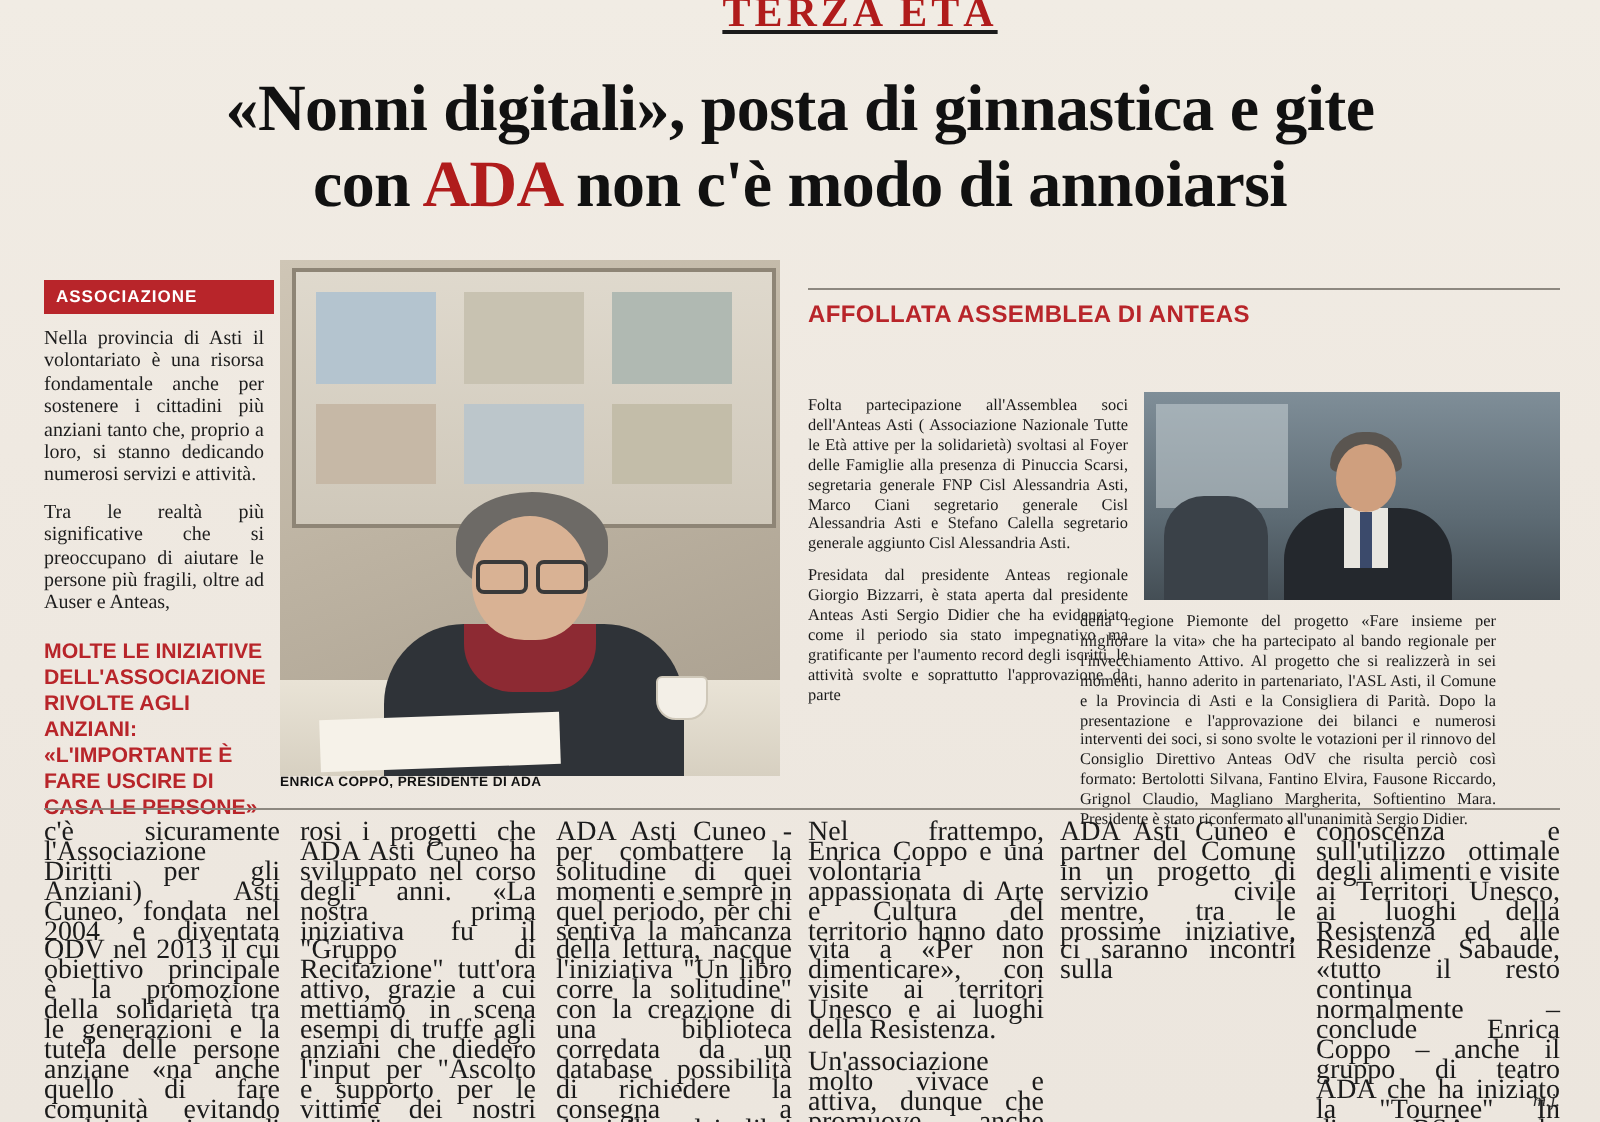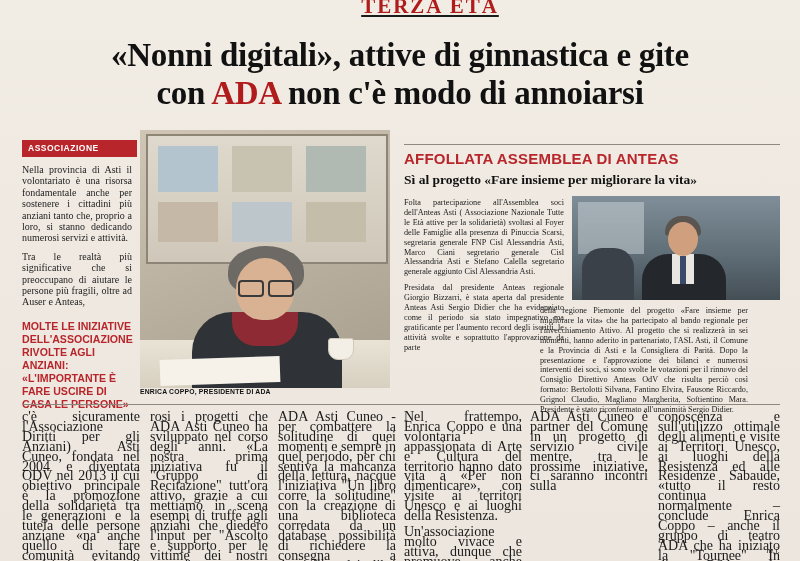--- a/index.html
+++ b/index.html
@@ -126,21 +126,21 @@
   }
   .caption1{
     position:absolute;left:140px;top:388px;width:250px;
     font-family:"Liberation Sans", sans-serif;
     font-weight:bold;font-size:6.8px;letter-spacing:.2px;color:#111;
   }
   
   .sub-kicker{
     position:absolute;left:404px;top:150px;width:376px;
     font-family:"Liberation Sans", sans-serif;
-    font-weight:bold;font-size:15px;letter-spacing:.2px;color:#b8252a;
+    font-weight:bold;font-size:12px;letter-spacing:.2px;color:#b8252a;
   }
   .sub-title{
     position:absolute;left:404px;top:172px;width:376px;
     font-family:"Liberation Serif", serif;
     font-weight:bold;font-size:13.5px;color:#111;
   }
   .hr-top{
     position:absolute;left:404px;top:144px;width:376px;height:1px;background:#8d8880;
   }
   
@@ -191,21 +191,21 @@
 </head>
 <body>
 
 <div class="page">
 
   <div class="kicker-band">
     <div class="kicker">TERZA ETÀ</div>
   </div>
 
   <div class="headline">
-    <div>«Nonni digitali», attive di ginnastica e gite</div>
+    <div>«Nonni digitali», posta di ginnastica e gite</div>
     <div>
       <span>con </span><span class="ada">ADA</span><span> non c'è modo di annoiarsi</span>
     </div>
   </div>
 
   <div class="left-col">
     <span class="tag">ASSOCIAZIONE</span>
     <div class="left-body">
       <p>Nella provincia di Asti il volontariato è una risorsa fondamentale anche per sostenere i cittadini più anziani tanto che, proprio a loro, si stanno dedicando numerosi servizi e attività.</p>
       <p>Tra le realtà più significative che si preoccupano di aiutare le persone più fragili, oltre ad Auser e Anteas,</p>
@@ -222,21 +222,20 @@
     <div class="p1-hair"></div>
     <div class="p1-person-head"></div>
     <div class="p1-glasses"></div>
     <div class="p1-cup"></div>
     <div class="p1-paper"></div>
   </div>
   <div class="caption1">ENRICA COPPO, PRESIDENTE DI ADA</div>
 
   <div class="hr-top"></div>
   <div class="sub-kicker">AFFOLLATA ASSEMBLEA DI ANTEAS</div>
-  <div class="sub-title">Sì al progetto «Fare insieme per migliorare la vita»</div>
 
   <div class="col-a">
     <p>Folta partecipazione all'Assemblea soci dell'Anteas Asti ( Associazione Nazionale Tutte le Età attive per la solidarietà) svoltasi al Foyer delle Famiglie alla presenza di Pinuccia Scarsi, segretaria generale FNP Cisl Alessandria Asti, Marco Ciani segretario generale Cisl Alessandria Asti e Stefano Calella segretario generale aggiunto Cisl Alessandria Asti.</p>
     <p>Presidata dal presidente Anteas regionale Giorgio Bizzarri, è stata aperta dal presidente Anteas Asti Sergio Didier che ha evidenziato come il periodo sia stato impegnativo ma gratificante per l'aumento record degli iscritti, le attività svolte e soprattutto l'approvazione da parte</p>
   </div>
 
   <div class="photo2">
     <div class="p2-bg"></div>
     <div class="p2-screen"></div>
     <div class="p2-person2"></div>

